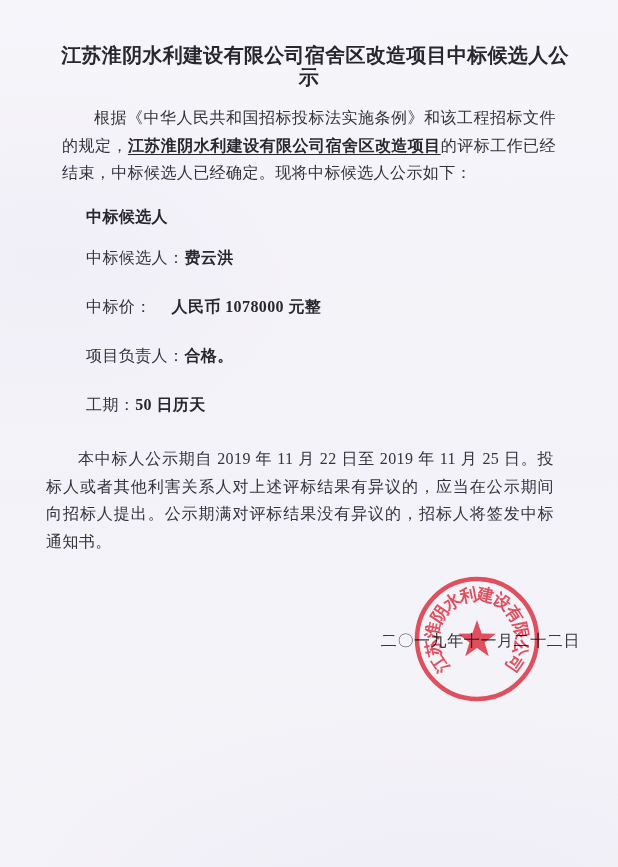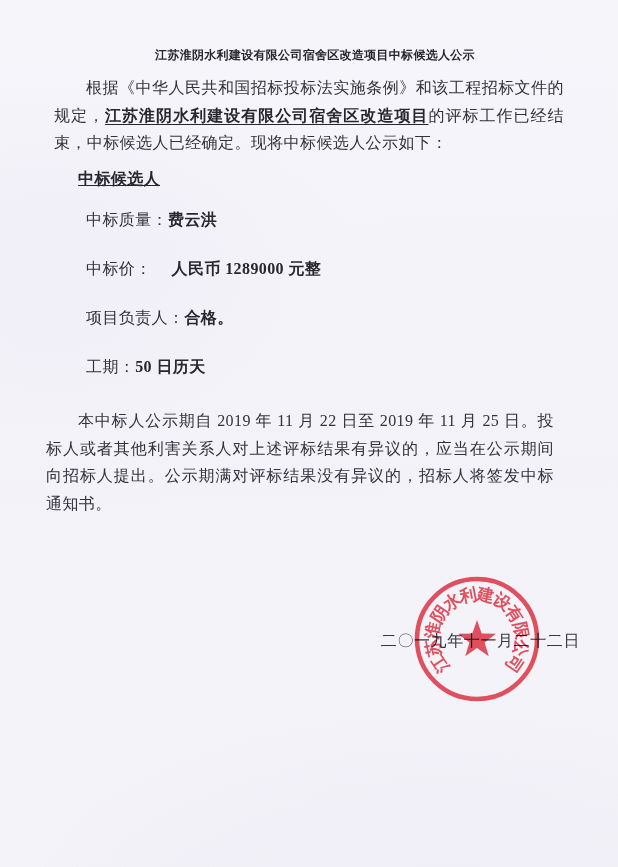--- a/index.html
+++ b/index.html
@@ -26,41 +26,40 @@
   }
   .content{
     padding:44px 46px 0 46px;
     font-size:16px;
     line-height:27.5px;
     letter-spacing:0.4px;
     text-align:justify;
   }
   .title{
     margin:0 0 3px 0;
-    font-size:12px;
+    font-size:20px;
     line-height:22px;
     font-weight:bold;
     color:var(--ink-bold);
     text-align:center;
     text-indent:12px;
     letter-spacing:0.3px;
   }
-  .para{margin:8px;text-indent:2em;}
+  .para{margin:16px;text-indent:2em;}
   .em-underline{
     font-weight:bold;
     color:var(--ink-bold);
     text-decoration:underline;
     text-underline-offset:3px;
   }
   .section-heading{
-    margin:0;
+    margin:8px;
     text-indent:2em;
     font-weight:bold;
     color:var(--ink-bold);
-    text-decoration:underline;
   }
   .fields{
     margin:19px 0 0 0;
     padding-left:40px;
   }
   .field-row{
     height:16px;
     line-height:17px;
     margin-bottom:33px;
     white-space:nowrap;
@@ -104,22 +103,22 @@
 <div class="page">
   <div class="content">
 
     <h1 class="title">江苏淮阴水利建设有限公司宿舍区改造项目中标候选人公示</h1>
 
     <p class="para"><span>根据《中华人民共和国招标投标法实施条例》和该工程招标文件的规定，</span><span class="em-underline">江苏淮阴水利建设有限公司宿舍区改造项目</span><span>的评标工作已经结束，中标候选人已经确定。现将中标候选人公示如下：</span></p>
 
     <p class="section-heading">中标候选人</p>
 
     <div class="fields">
-      <div class="field-row"><span class="field-label">中标质量：</span><span class="field-value">费云洪</span></div>
-      <div class="field-row"><span class="field-label">中标价：</span><span class="field-value">人民币 1289000 元整</span></div>
+      <div class="field-row"><span class="field-label">中标候选人：</span><span class="field-value">费云洪</span></div>
+      <div class="field-row"><span class="field-label">中标价：</span><span class="field-value">人民币 1078000 元整</span></div>
       <div class="field-row"><span class="field-label">项目负责人：</span><span class="field-value">合格。</span></div>
       <div class="field-row"><span class="field-label">工期：</span><span class="field-value">50 日历天</span></div>
     </div>
 
     <p class="para closing">本中标人公示期自 2019 年 11 月 22 日至 2019 年 11 月 25 日。投标人或者其他利害关系人对上述评标结果有异议的，应当在公示期间向招标人提出。公示期满对评标结果没有异议的，招标人将签发中标通知书。</p>
   </div>
 
   <p class="date-line">二〇一九年十一月二十二日</p>
 
   <div class="seal">

